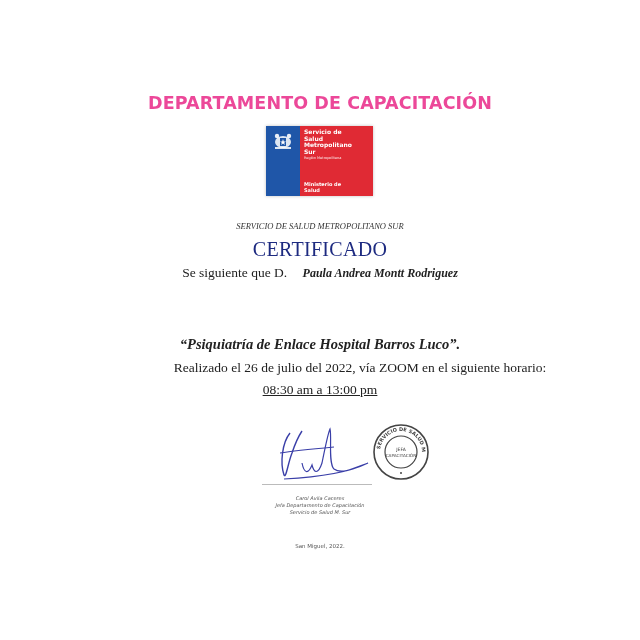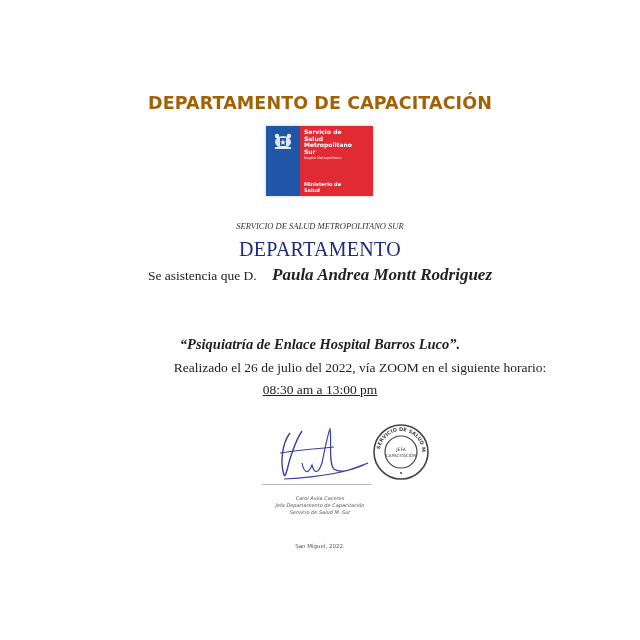--- a/index.html
+++ b/index.html
@@ -18,21 +18,21 @@
     }
     .dept-title {
       position: absolute;
       top: 93px;
       left: 0;
       width: 640px;
       text-align: center;
       font-family: "DejaVu Sans", sans-serif;
       font-weight: bold;
       font-size: 17.5px;
-      color: #a16207;
+      color: #ec4899;
       letter-spacing: 0.1px;
     }
     .logo {
       position: absolute;
       top: 126px;
       left: 266px;
       width: 107px;
       height: 70px;
       display: flex;
       box-shadow: 0 0 3px rgba(0,0,0,0.25);
@@ -106,21 +106,21 @@
     .l-certifica { top: 265px; }
     .l-rut { top: 290px; }
     .l-aprobo { top: 313px; }
     .l-jornada { top: 336px; font-weight: bold; font-style: italic; font-size: 14.5px; }
     .l-realizado { top: 360px; margin-left: 40px; }
     .l-horario { top: 382px; text-decoration: underline; text-align: center; }
     .l-duracion { top: 404px; }
     .name {
       font-weight: bold;
       font-style: italic;
-      font-size: 17px;
+      font-size: 12px;
       margin-left: 12px;
     }
     .signature {
       position: absolute;
       top: 423px;
       left: 272px;
       width: 100px;
       height: 60px;
     }
     .sig-line {
@@ -189,23 +189,23 @@
       <div class="l2">Región Metropolitana</div>
       <div class="l3">
         <div>Ministerio de</div>
         <div>Salud</div>
       </div>
     </div>
   </div>
 
   <div class="line serif service">SERVICIO DE SALUD METROPOLITANO SUR</div>
 
-  <div class="line serif cert-title">DEPARTAMENTO</div>
-
-  <div class="line serif text-line l-certifica"><span>Se asistencia que D. </span><span class="name">Paula Andrea Montt Rodriguez</span></div>
+  <div class="line serif cert-title">CERTIFICADO</div>
+
+  <div class="line serif text-line l-certifica"><span>Se siguiente que D. </span><span class="name">Paula Andrea Montt Rodriguez</span></div>
 
 
 
   <div class="line serif l-jornada">“Psiquiatría de Enlace Hospital Barros Luco”.</div>
 
   <div class="line serif text-line l-realizado">Realizado el 26 de julio del 2022, vía ZOOM en el siguiente horario:</div>
 
   <div class="line serif text-line l-horario">08:30 am a 13:00 pm</div>
 
 

